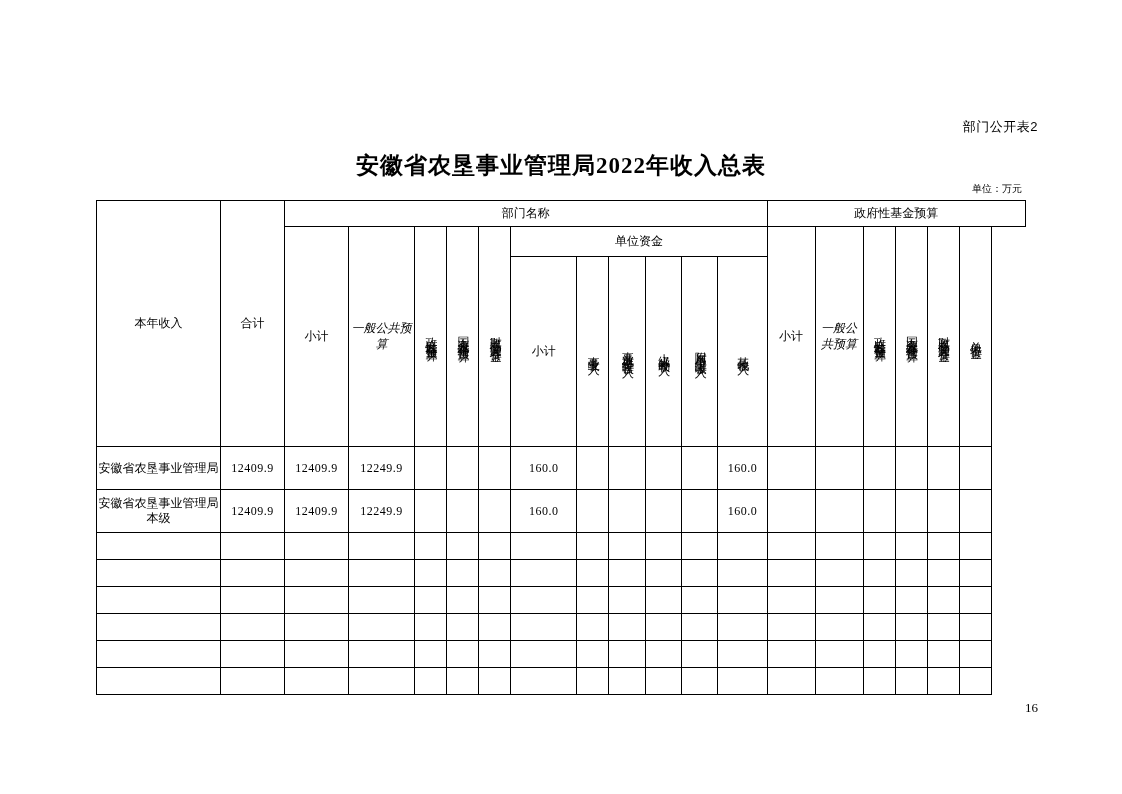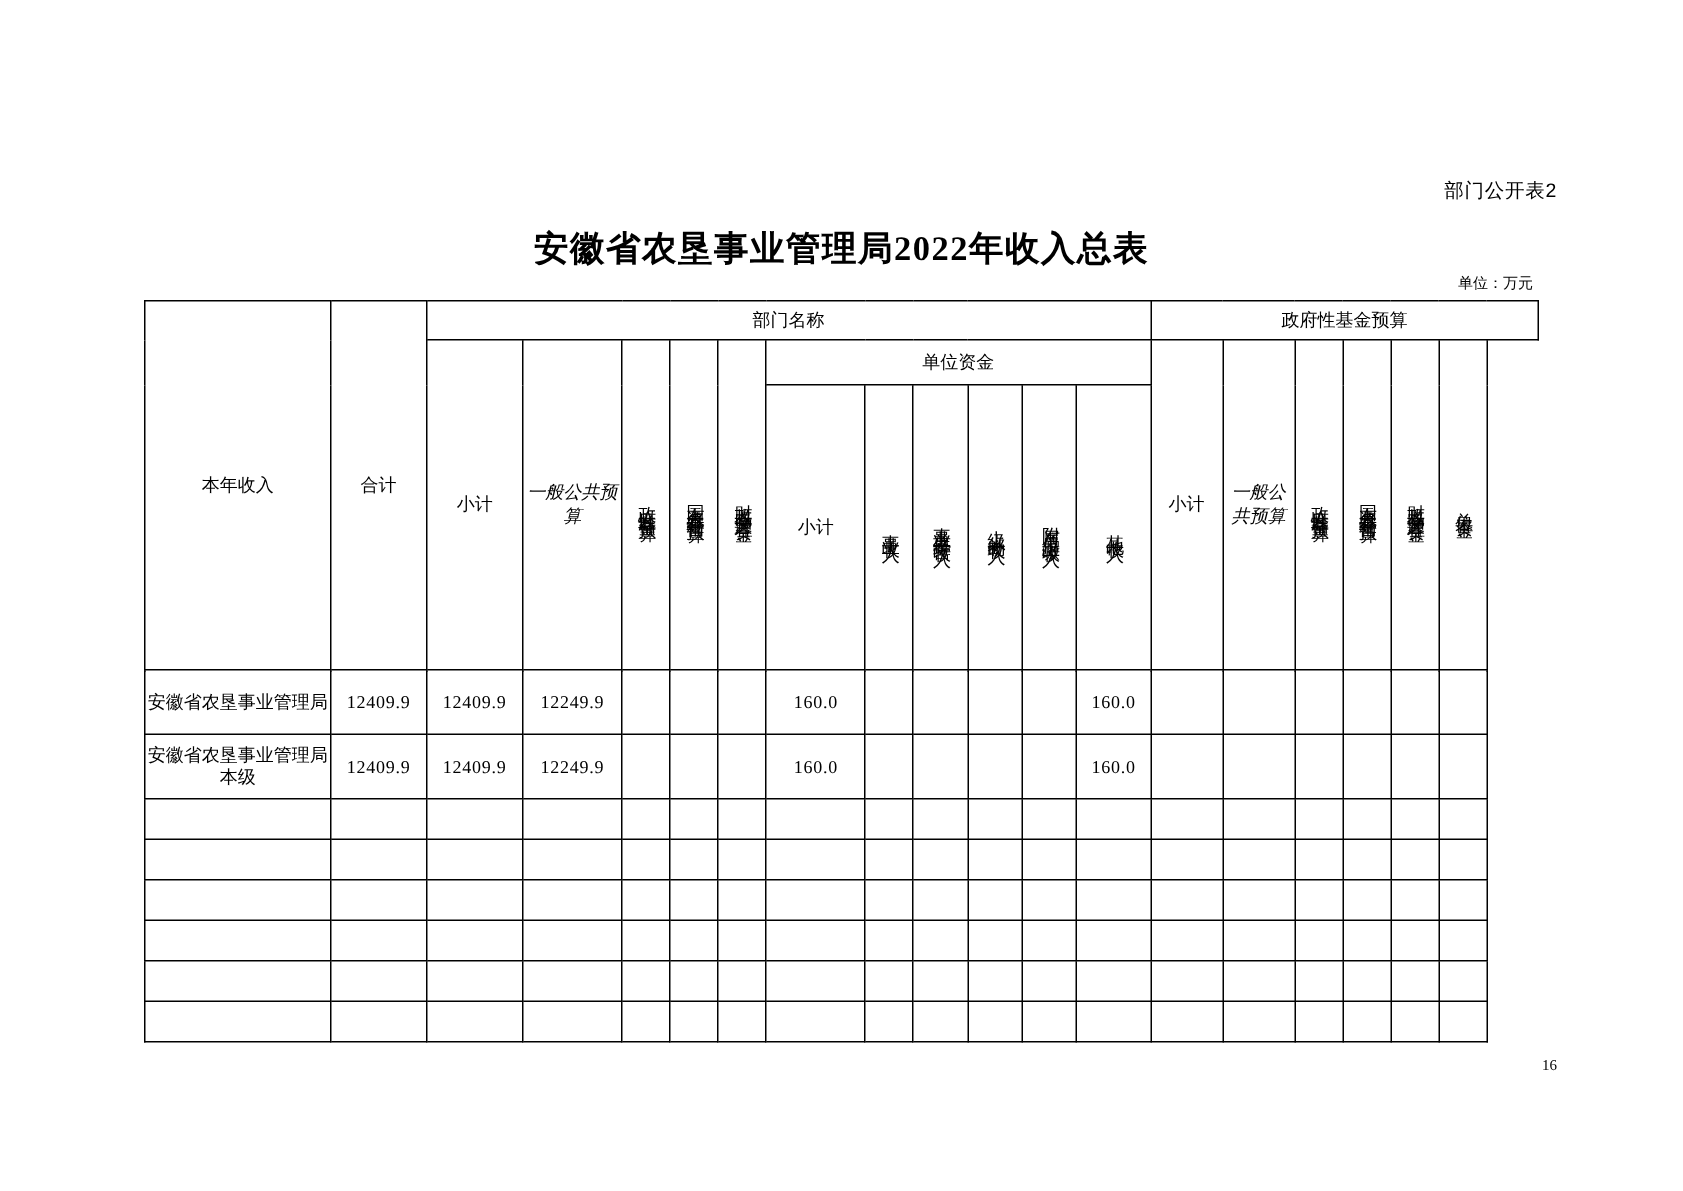--- a/index.html
+++ b/index.html
@@ -98,21 +98,21 @@
     text-align: center;
     letter-spacing: 0.5px;
   }
   .empty-row td {
     height: 26px;
   }
   .page-num {
     position: absolute;
     bottom: 78px;
     right: 84px;
-    font-size: 10px;
+    font-size: 13px;
     font-family: "Liberation Serif", "DejaVu Serif", serif;
   }
 </style>
 </head>
 <body>
 
 <div class="page">
 
   <div class="form-no">部门公开表2</div>
 

